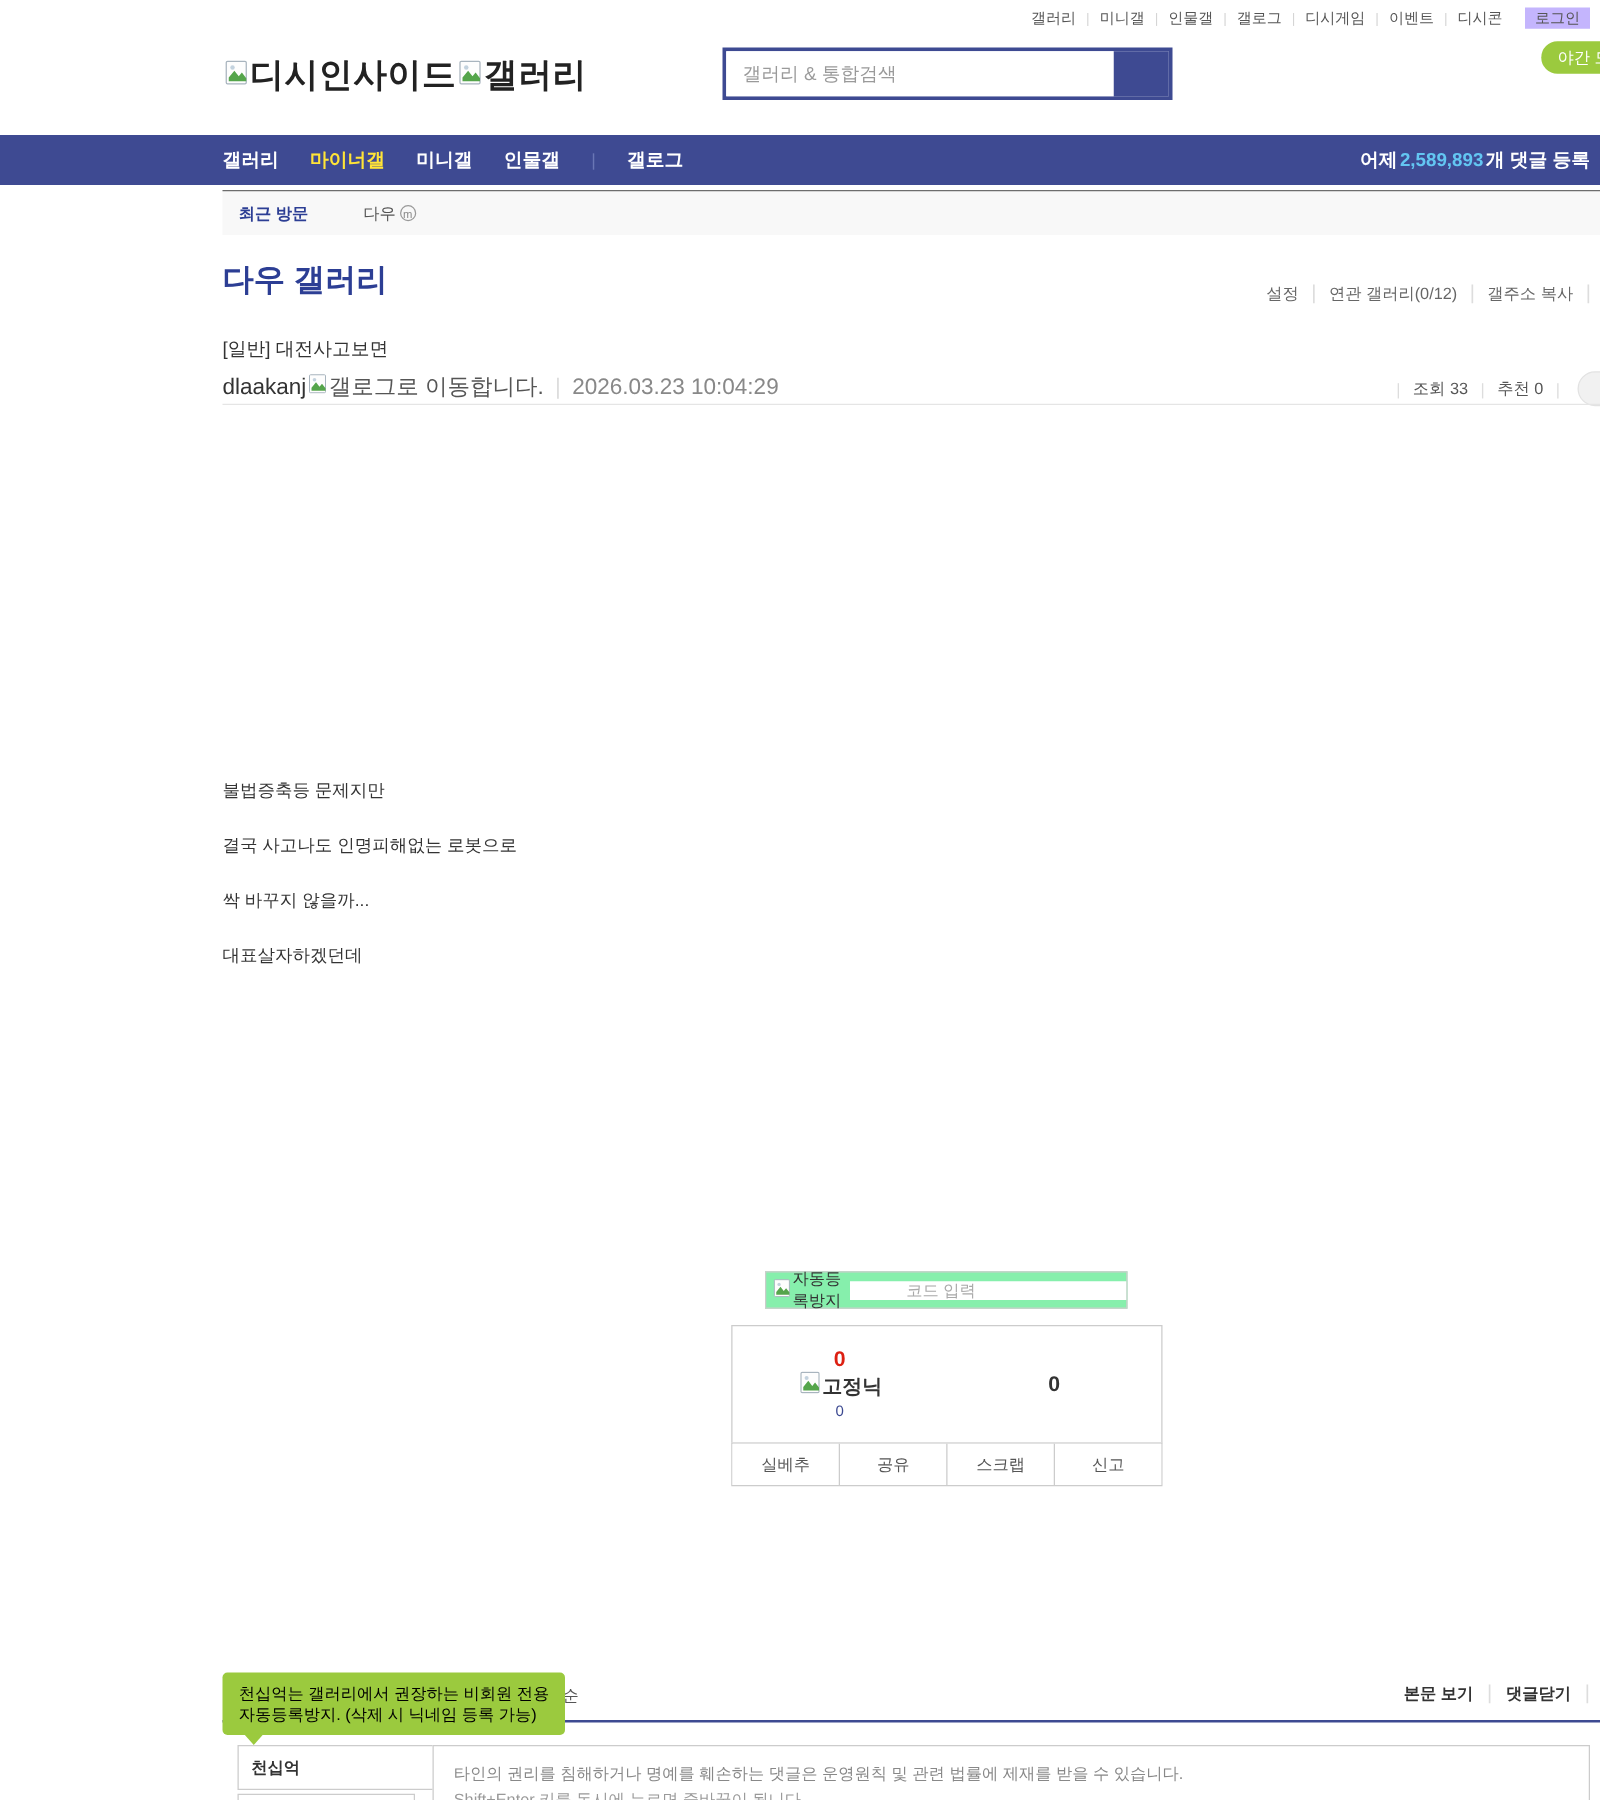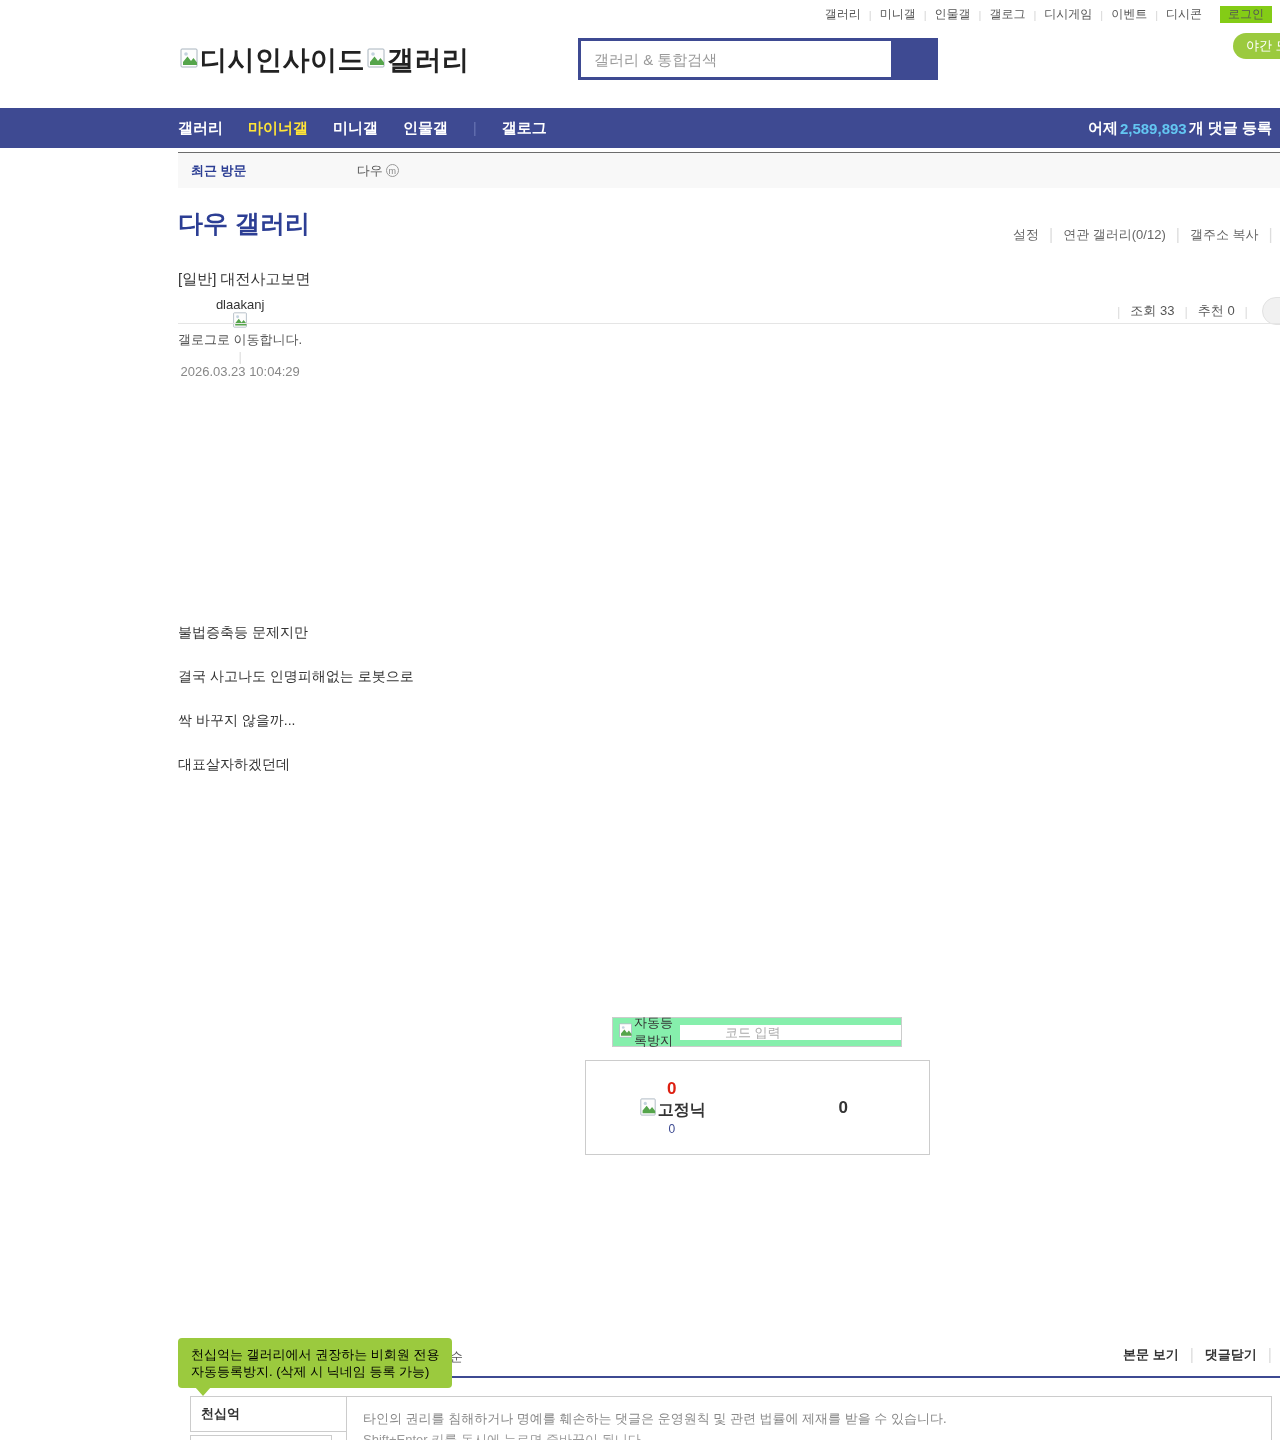--- a/index.html
+++ b/index.html
@@ -4,21 +4,21 @@
 <style>
   * { margin:0; padding:0; box-sizing:border-box; }
   html,body { width:1280px; height:1440px; overflow:hidden; background:#fff;
     font-family:"Liberation Sans", sans-serif; }
   #page { position:relative; width:1280px; height:1440px; background:#fff; }
 
   
   .topbar { position:absolute; top:6px; right:8px; display:flex; align-items:center; gap:0; white-space:nowrap; }
   .topbar a { font-size:12px; color:#555; text-decoration:none; padding:0 8px; }
   .topbar .sep { color:#d5d5d5; font-size:11px; }
-  .login-btn { display:inline-block; margin-left:10px; background:#84cc16; color:#fff;
+  .login-btn { display:inline-block; margin-left:10px; background:#c4b5fd; color:#fff;
     font-size:12px; padding:5px 10px; }
   .night-btn { position:absolute; top:33px; left:1233px; width:84px; height:26px;
     background:#9bca3e; color:#fff; font-size:13px; border-radius:13px;
     display:flex; align-items:center; justify-content:flex-start; padding-left:13px; white-space:nowrap; }
 
   
   .logo { position:absolute; left:178px; top:42px; display:flex; align-items:center; }
   .logo .txt { font-size:27px; font-weight:bold; color:#222; letter-spacing:0.5px; }
   .brimg { display:inline-block; vertical-align:middle; margin:0 1px; }
 
@@ -36,33 +36,33 @@
   .nav a.active { color:#ffe437; }
   .nav .vsep { color:#6a76b5; font-size:14px; }
   .nav .stat { position:absolute; right:8px; top:0; height:40px; display:flex; align-items:center;
     color:#fff; font-size:15px; font-weight:bold; white-space:nowrap; }
   .nav .stat b { color:#63c6f2; margin:0 2px; }
 
   
   .crumb { position:absolute; left:178px; top:152px; width:1102px; height:36px;
     background:#f8f8f8; border-top:1px solid #6d6d6d; display:flex; align-items:center; }
   .crumb .recent { font-size:13px; font-weight:bold; color:#2c3e94; margin-left:13px; }
-  .crumb .gal { font-size:13px; color:#555; margin-left:110px; display:flex; align-items:center; gap:3px;text-align:center; }
+  .crumb .gal { font-size:13px; color:#555; margin-left:44px; display:flex; align-items:center; gap:3px;text-align:center; }
   .mbadge { display:inline-flex; width:13px; height:13px; border:1px solid #999; border-radius:50%;
     color:#888; font-size:9px; align-items:center; justify-content:center; }
 
   
   .gtitle { position:absolute; left:178px; top:207px; font-size:25px; font-weight:bold; color:#2c3e94; }
   .glinks { position:absolute; left:1003px; top:226px; display:flex; align-items:center; white-space:nowrap; }
   .glinks a { font-size:13px; color:#666; text-decoration:none; padding:0 10px; }
   .glinks .sep { color:#ddd; }
 
   
   .ptitle { position:absolute; left:178px; top:270px; font-size:15px; font-weight:normal; color:#333; }
-  .pauthor { position:absolute; left:178px; top:297px; display:flex; align-items:center; font-size:13px; color:#555;flex-direction:column; }
+  .pauthor { position:absolute; left:178px; top:297px; display:flex; align-items:center; font-size:18px; color:#555; }
   .pauthor .nick { color:#333; }
   .pauthor .sep { color:#ddd; margin:0 9px; }
   .pauthor .date { color:#888;text-align:right; }
   .pmeta { position:absolute; right:0; top:297px; display:flex; align-items:center; font-size:13px; color:#555; }
   .pmeta .sep { color:#ddd; margin:0 10px; }
   .pill { width:42px; height:28px; border-radius:14px; background:#f1f1f1; border:1px solid #e2e2e2;
     margin-left:4px; margin-right:-24px; }
   .phead-line { position:absolute; left:178px; width:1102px; top:323px; height:1px; background:#e5e5e5; }
 
   .pbody { position:absolute; left:178px; top:624px; font-size:14px; color:#333; }
@@ -256,20 +256,26 @@
         </span>
         <span>고정닉</span>
       </span>
       <span class="fixedcnt">0</span>
     </div>
     <div class="half">
       <span class="down">0</span>
     </div>
   </div>
 
+  <div class="actions">
+    <button>실베추</button>
+    <button>공유</button>
+    <button>스크랩</button>
+    <button>신고</button>
+  </div>
 
   <div class="chead-title">전체 댓글 0개</div>
   <div class="chead-sort">등록순</div>
   <div class="chead-links">
     <a href="#">본문 보기</a>
     <span class="sep">|</span>
     <a href="#">댓글닫기</a>
     <span class="sep">|</span>
   </div>
   <div class="cline"></div>

